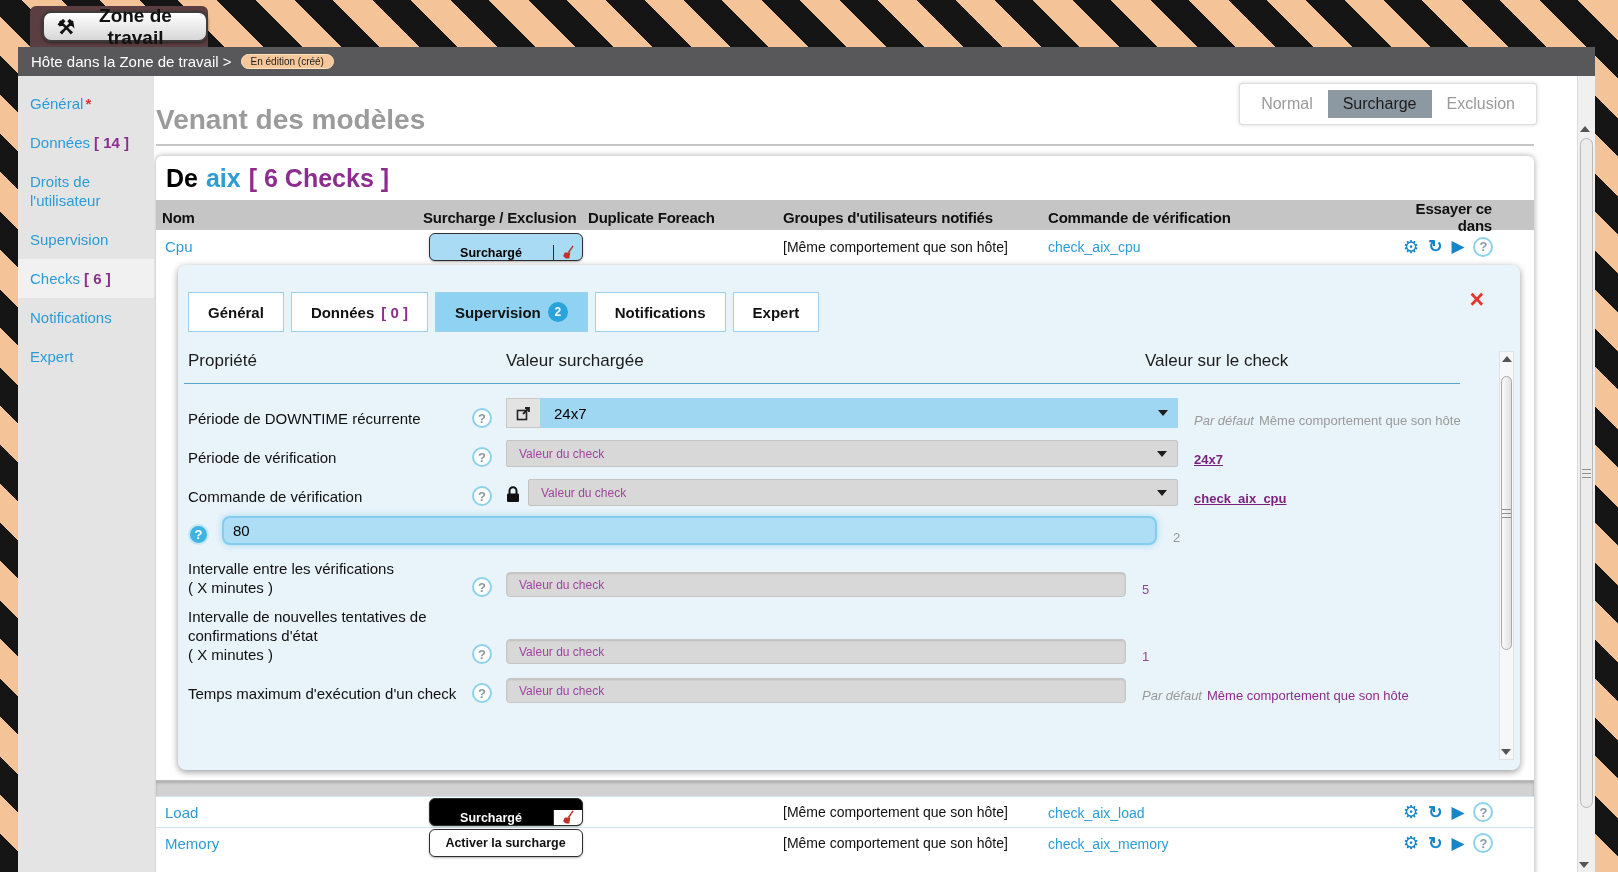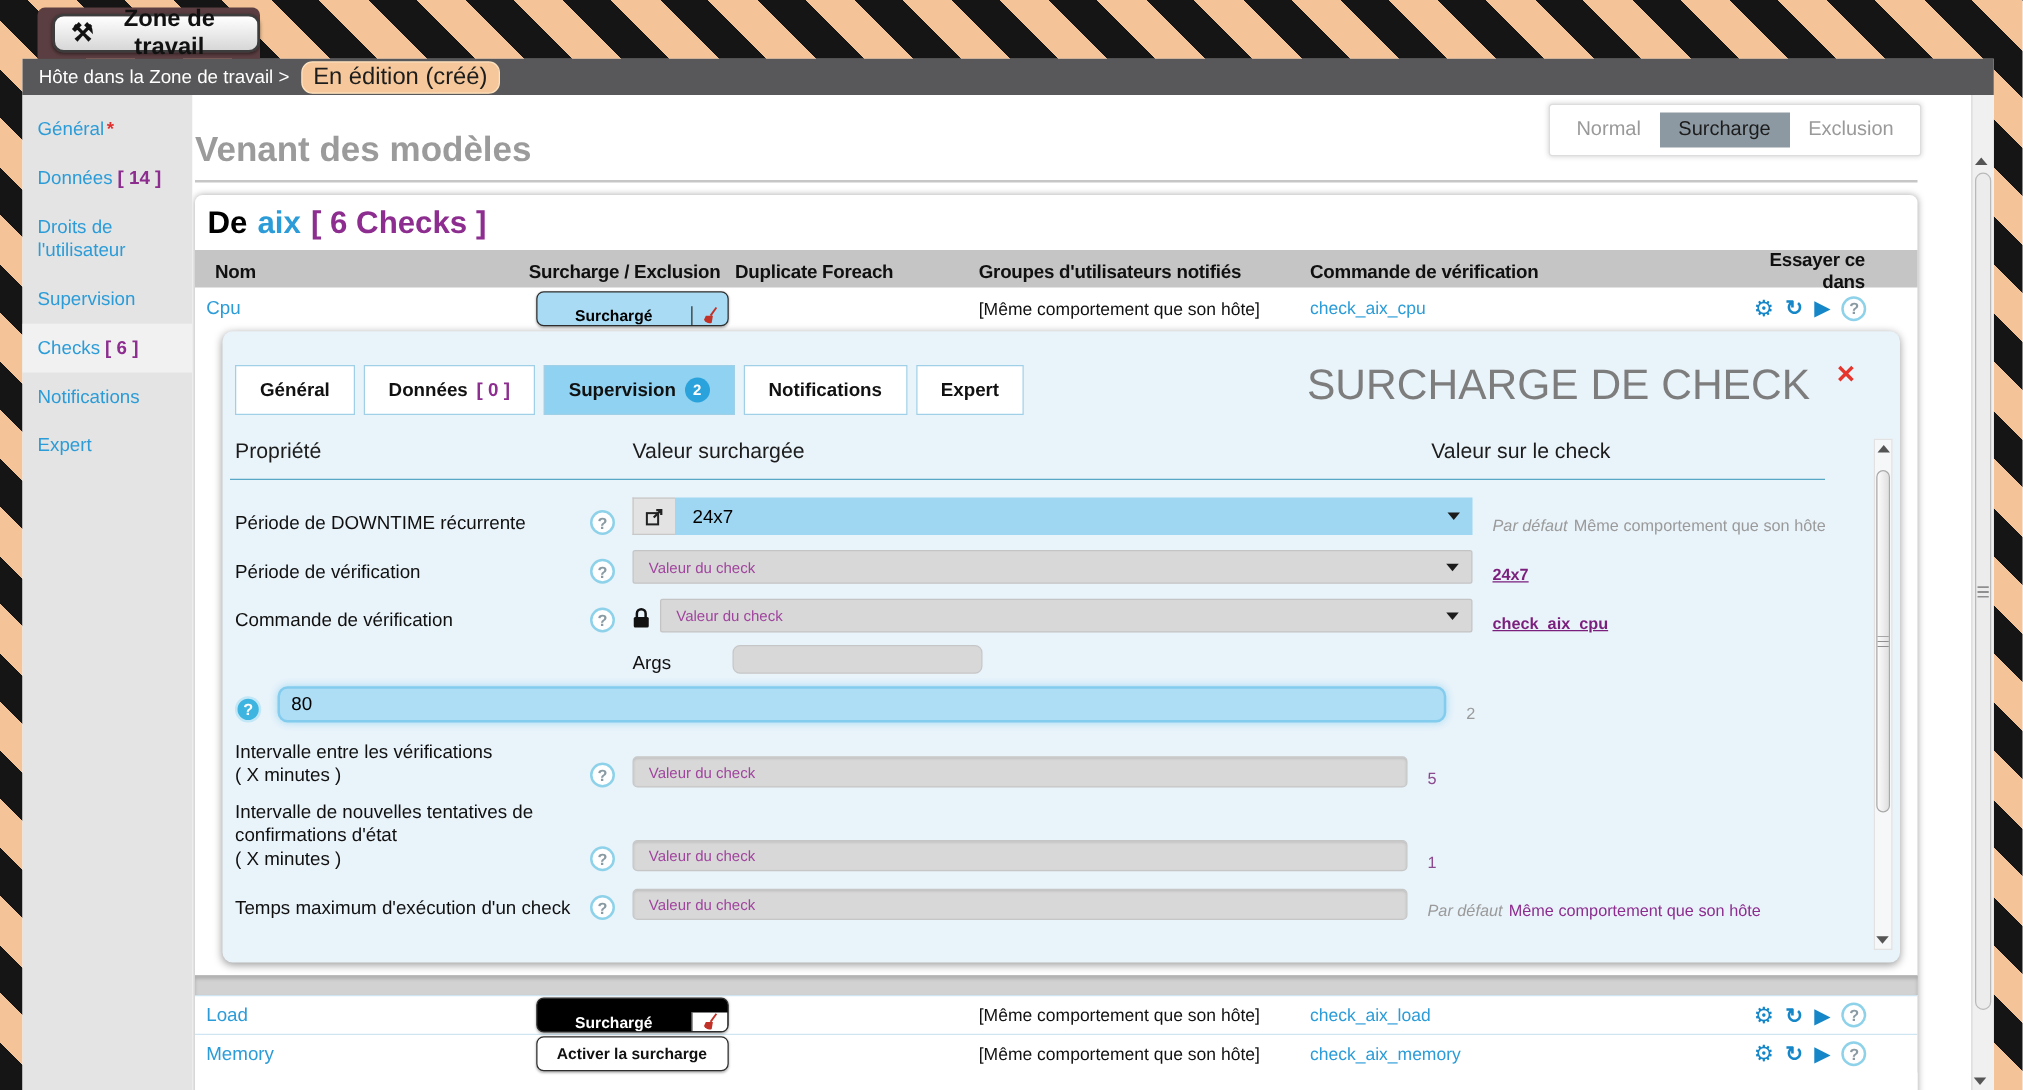--- a/index.html
+++ b/index.html
@@ -11,41 +11,41 @@
   
   .app-tab{position:absolute;left:30px;top:6px;width:178px;height:41px;background:#5b3e41;border-radius:6px 6px 0 0;z-index:3}
   .wz-btn{position:absolute;left:12px;top:5px;height:31px;padding:0 13px;display:flex;align-items:center;gap:3px;
     background:linear-gradient(#ffffff,#d7d7d7);border:2px solid #3c3c3c;border-radius:9px;
     font-size:19px;font-weight:bold;color:#111;box-shadow:0 1px 3px rgba(0,0,0,.5);cursor:pointer}
   .wz-btn .ticon{font-size:20px;line-height:1}
   
   .window{position:absolute;left:18px;top:47px;width:1577px;height:825px;background:#fff;z-index:2}
   .crumbbar{height:29px;background:#58585a;display:flex;align-items:center;gap:9px;padding-left:13px}
   .crumb-txt{color:#fff;font-size:15px}
-  .badge{background:#f5c79a;border:1px solid #ffe3c0;color:#1d1d1d;font-size:19px;padding:1px 9px;border-radius:9px}
+  .badge{background:#f5c79a;border:1px solid #ffe3c0;color:#1d1d1d;font-size:10px;padding:1px 9px;border-radius:9px}
   .body{display:flex;height:796px}
   
   .sidebar{width:136px;flex:none;background:#e4e4e4;padding-top:8px;box-sizing:border-box}
   .sb-item{padding:10px 6px 10px 12px;font-size:15px;line-height:19px;color:#2b9cd8;cursor:pointer}
   .sb-item.active{background:#f1f1f1}
   .sb-count{color:#8c2d8f;font-weight:bold;margin-left:4px}
   .sb-req{color:#e03131;font-weight:bold;margin-left:2px}
   
   .main{flex:1;position:relative;background:#fff;overflow:hidden}
   .toggle-box{position:absolute;top:7px;right:40px;background:#fff;border:1px solid #ddd;border-radius:3px;padding:6px;display:flex;box-shadow:0 0 4px rgba(0,0,0,.15);z-index:5}
   .toggle-btn{padding:5px 15px;font-size:16px;color:#9a9a9a;background:#fff;border:none;cursor:pointer;font-family:inherit}
   .toggle-btn.sel{background:#8d99a2;color:#1c1c1c}
   .sec-title{margin:28px 0 0 2px;width:1378px;box-sizing:border-box;font-size:28px;color:#9b9b9b;padding-bottom:8px;border-bottom:2px solid #c6c6c6}
   .card{margin:10px 0 0 2px;width:1378px;background:#fff;border-radius:6px 6px 0 0;box-shadow:0 0 6px rgba(0,0,0,.35)}
   .card-head{height:44px;display:flex;align-items:center;gap:8px;padding-left:10px;font-size:25px;font-weight:600}
   .ct-template{color:#2b9cd8}
   .ct-count{color:#8c2d8f}
   .grid{display:grid;grid-template-columns:267px 165px 195px 265px 355px 1fr;align-items:center}
   .thead{height:30px;background:#c5c5c5;font-weight:bold;font-size:15px;color:#101010;letter-spacing:-.2px}
-  .thead>div:first-child{padding-left:16px}
+  .thead>div:first-child{padding-left:6px}
   .col-try{text-align:right;padding-right:42px}
   .trow{height:33px;font-size:15px}
   .trow.sep{border-top:1px solid #cfe6f2;height:30px}
   .trow>div:first-child{padding-left:9px}
   .name-link{color:#2b9cd8;cursor:pointer}
   .cmd-link{color:#2b9cd8;font-size:14px;cursor:pointer}
   .groups-txt{font-size:14px;color:#111}
   .icon-cell{display:flex;justify-content:flex-end;align-items:center;gap:9px;padding-right:42px}
   .blue-ic{color:#1586c8;font-size:17px;line-height:1;cursor:pointer}
   .blue-ic.g{font-size:18px}
@@ -220,21 +220,20 @@
               <span>Supervision</span>
               <span class="tbadge">2</span>
             </div>
             <div class="tab">
               <span>Notifications</span>
             </div>
             <div class="tab">
               <span>Expert</span>
             </div>
           </div>
-          <div class="panel-title">SURCHARGE DE CHECK</div>
           <span class="close-x">×</span>
 
           <div class="form">
             <div class="fcols">
               <span class="fc1">Propriété</span>
               <span class="fc2">Valeur surchargée</span>
               <span class="fc3">Valeur sur le check</span>
             </div>
             <hr class="fhr">
 
@@ -283,26 +282,20 @@
                 <div class="sel gray shift">
                   <span>Valeur du check</span>
                   <span class="arr"></span>
                 </div>
               </div>
               <div class="cval" style="padding-top:6px">
                 <span class="plink">check_aix_cpu</span>
               </div>
             </div>
 
-            <div class="frow" style="margin-bottom:10px">
-              <div class="flabel"></div>
-                <div class="fhelp"></div>
-              <span class="args-lbl">Args</span>
-              <input class="args-in" style="">
-            </div>
 
             <div class="frow" style="margin-bottom:14px">
               <div class="fhelp"><span class="help-f">?</span></div>
               <div class="ctrl">
                 <input class="in80" value="80" style="">
               </div>
               <div class="cval num2">2</div>
             </div>
 
             <div class="frow" style="margin-bottom:10px">

